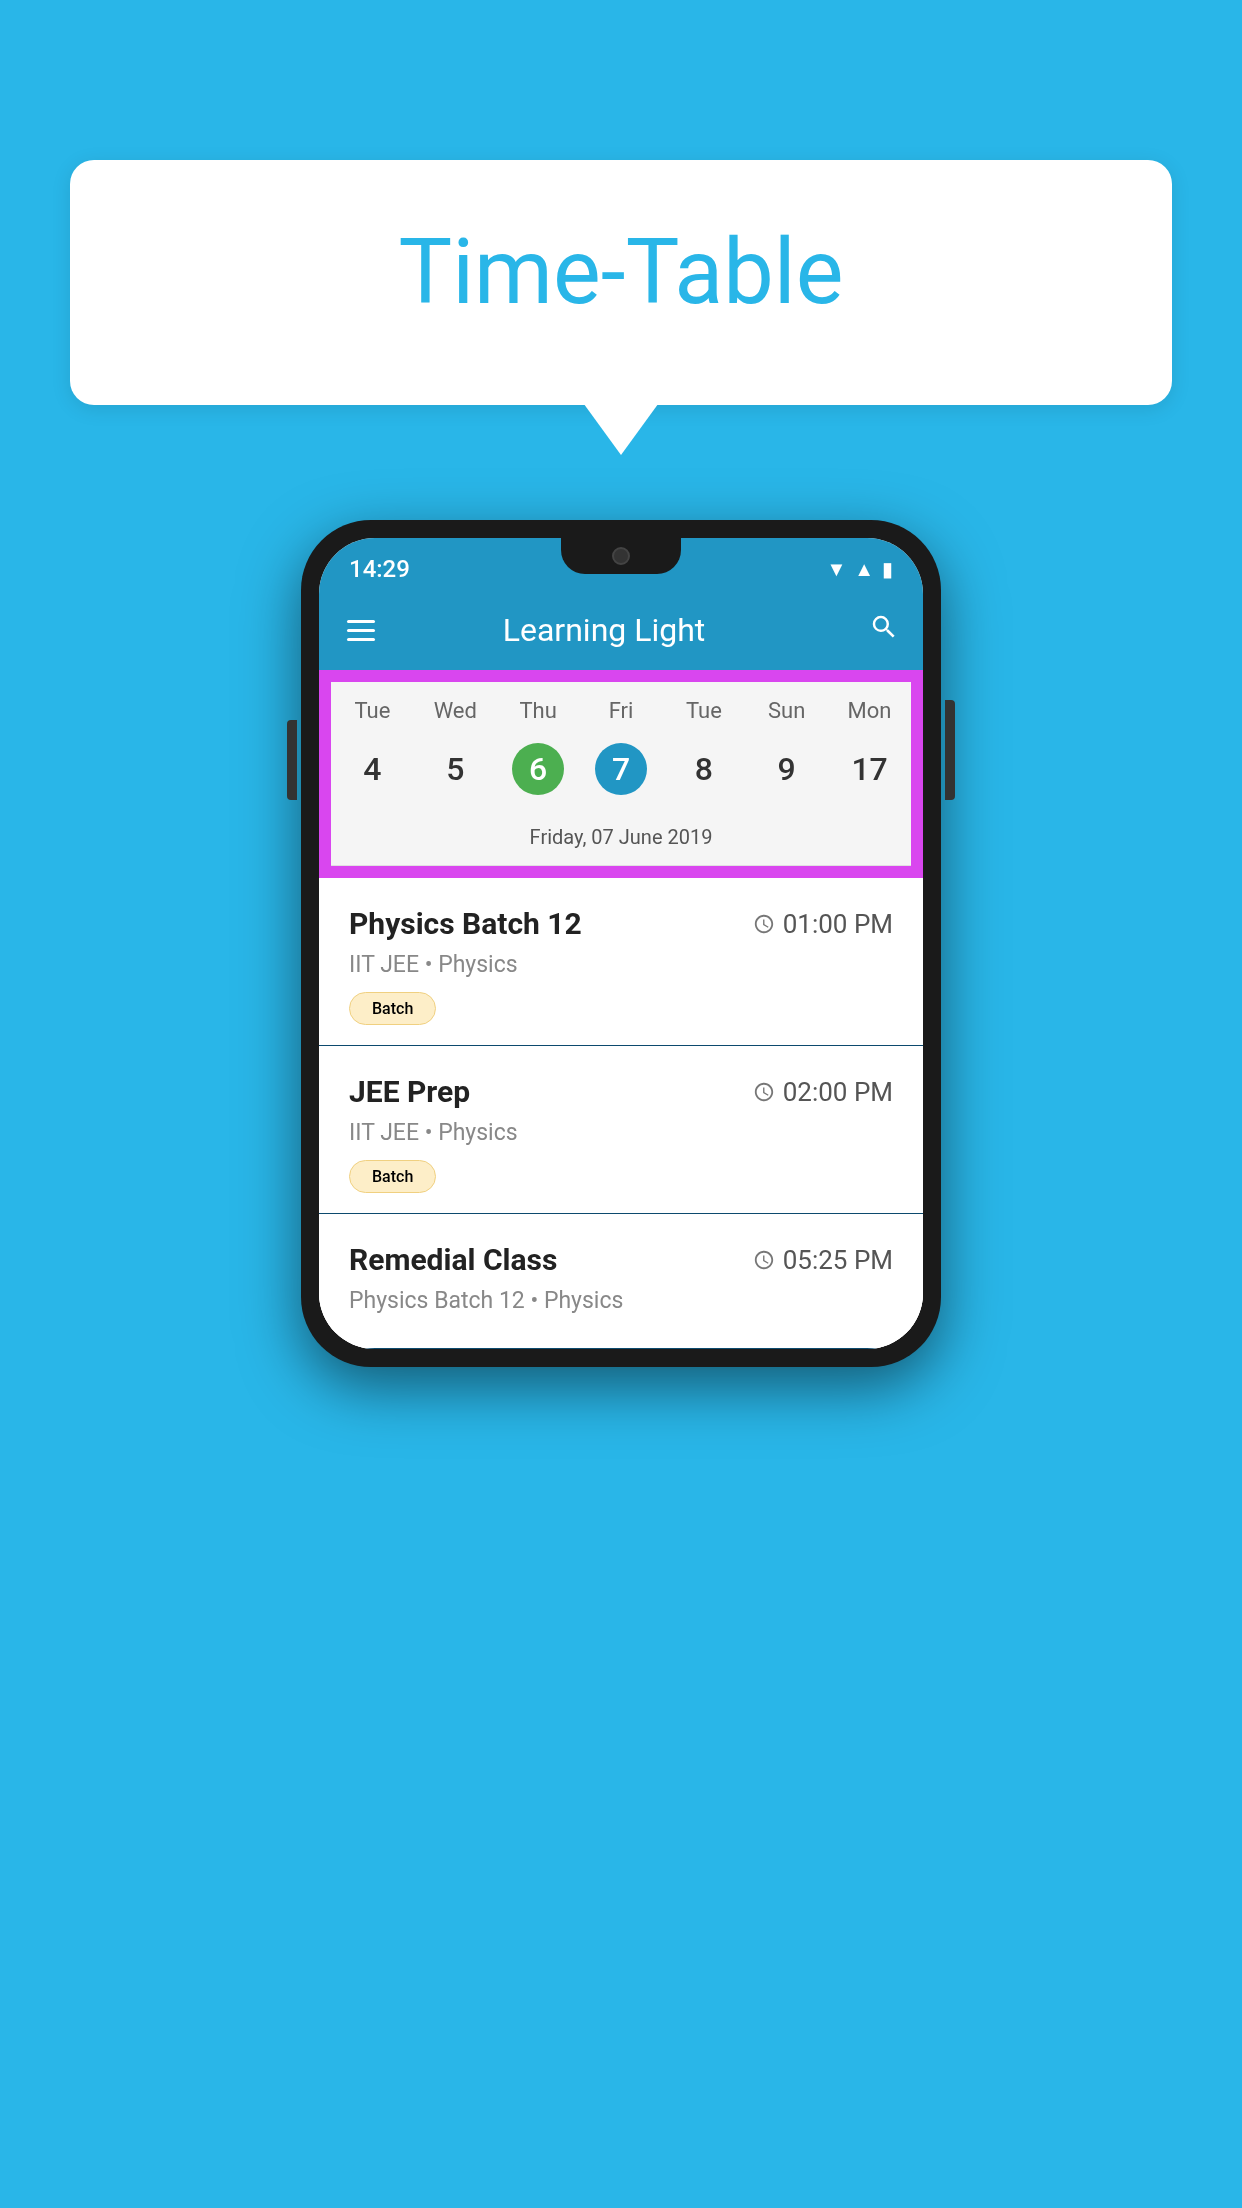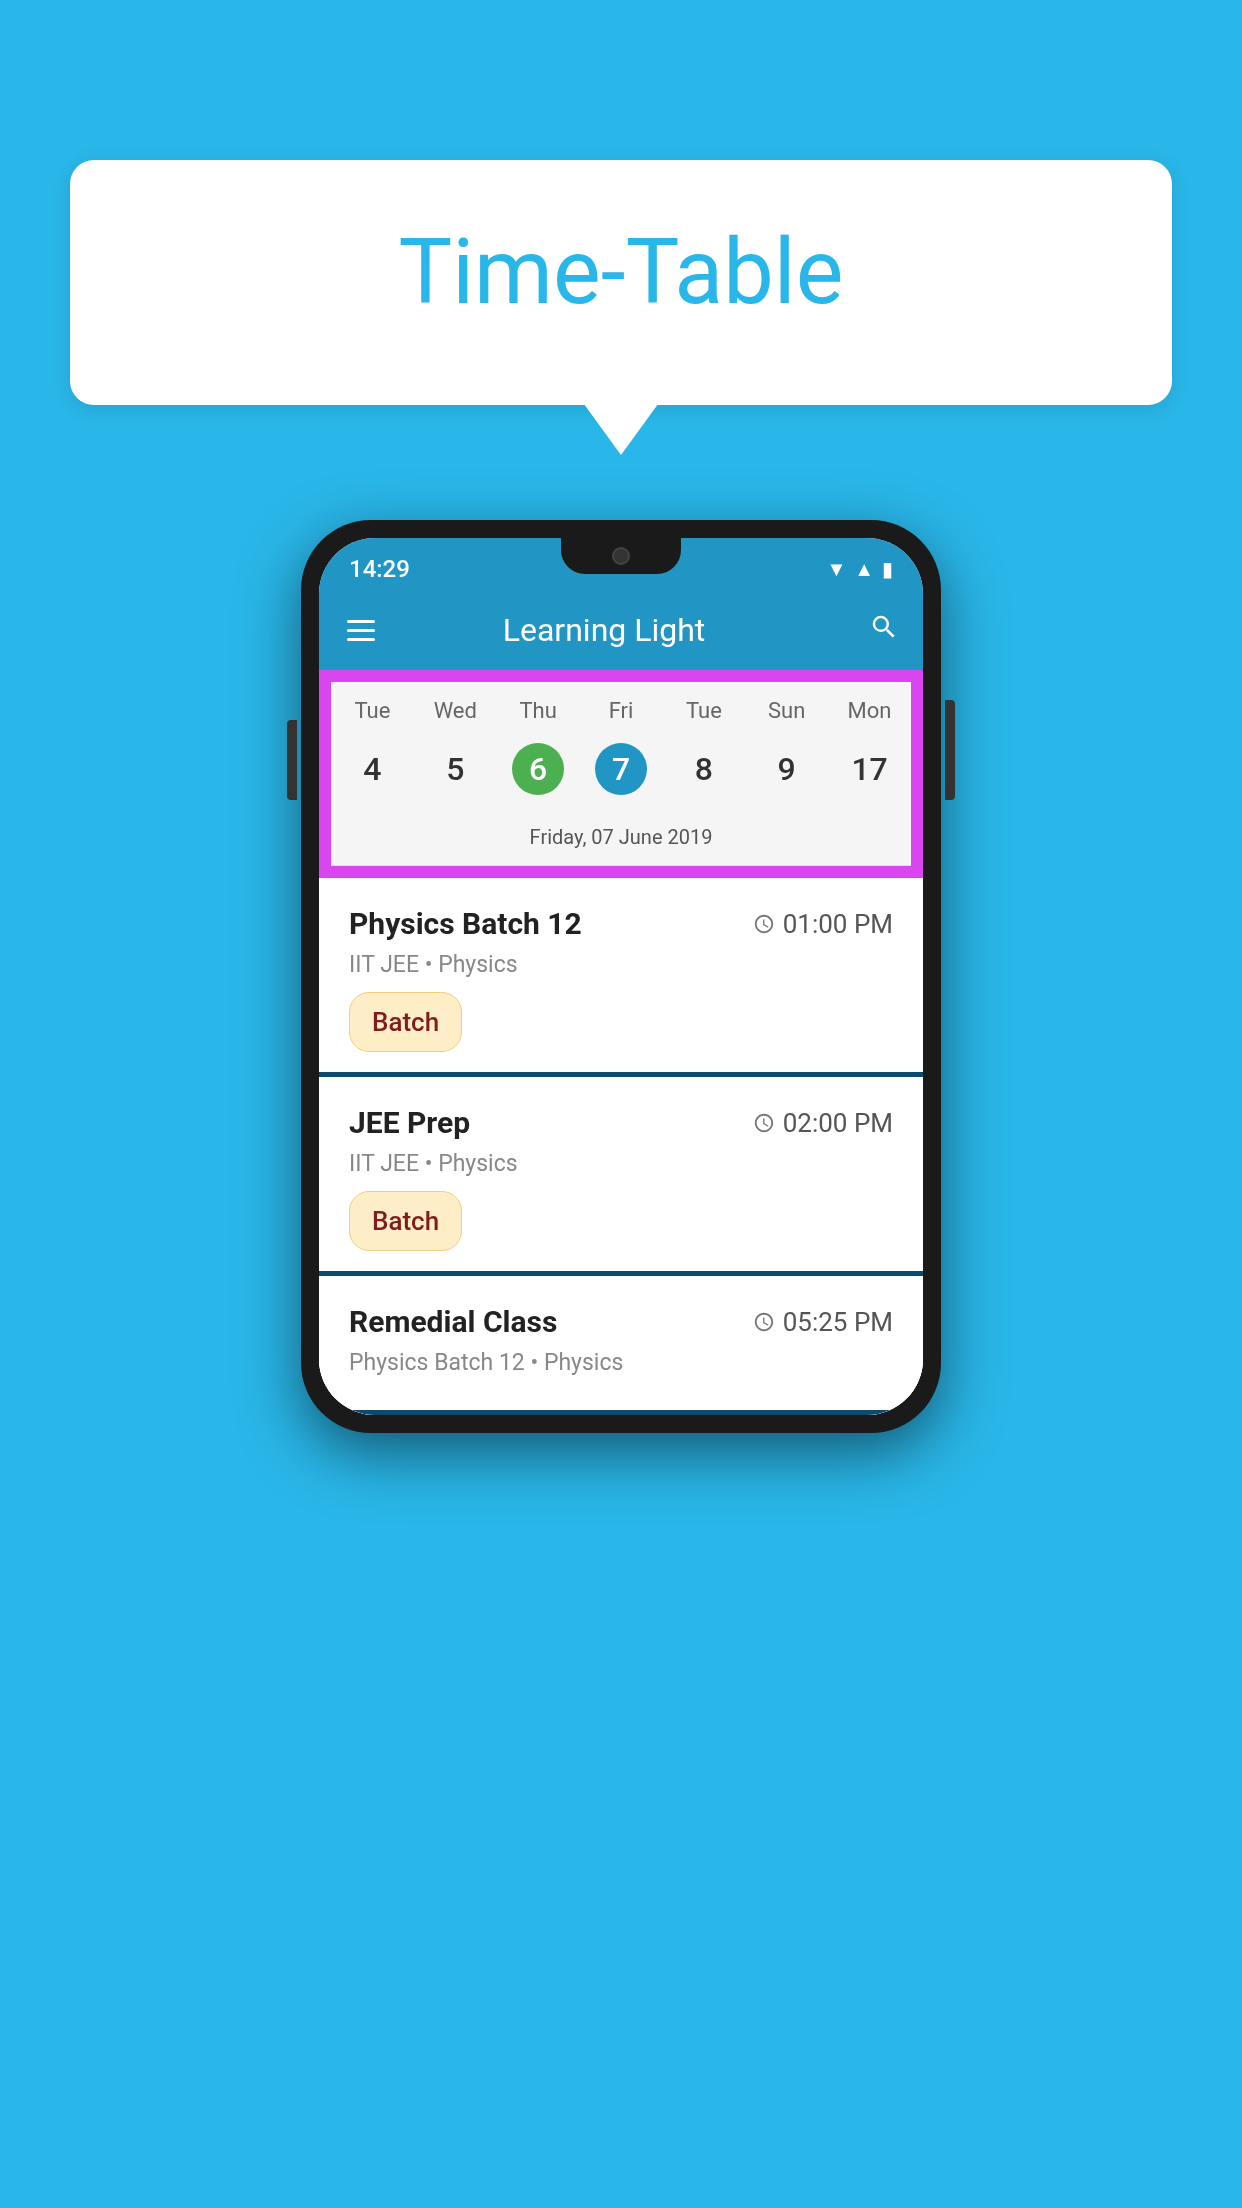--- a/index.html
+++ b/index.html
@@ -268,21 +268,21 @@
     }
 
     
     .schedule-list {
       background: white;
     }
 
     .schedule-item {
       background: white;
       padding: 28px 30px 20px 30px;
-      border-bottom: 5px solid #0c4a6e;
+      border-bottom: 1px solid #0c4a6e;
     }
 
     .schedule-item-header {
       display: flex;
       justify-content: space-between;
       align-items: center;
       margin-bottom: 10px;
     }
 
     .schedule-title {
@@ -301,24 +301,24 @@
 
     .schedule-subtitle {
       font-size: 23px;
       color: #888;
       margin-bottom: 14px;
     }
 
     .batch-badge {
       display: inline-block;
       background: #fdeec8;
-      color: #7f1d1d;
+      color: #000000;
       border-radius: 20px;
-      padding: 14px 22px;
-      font-size: 26px;
+      padding: 6px 22px;
+      font-size: 16px;
       font-weight: 500;
       border: 1px solid #f0d080;
     }
   </style>
 </head>
 <body>
 
 <div class="speech-bubble-container">
   <div class="speech-bubble">
     <h1>Time-Table</h1>

